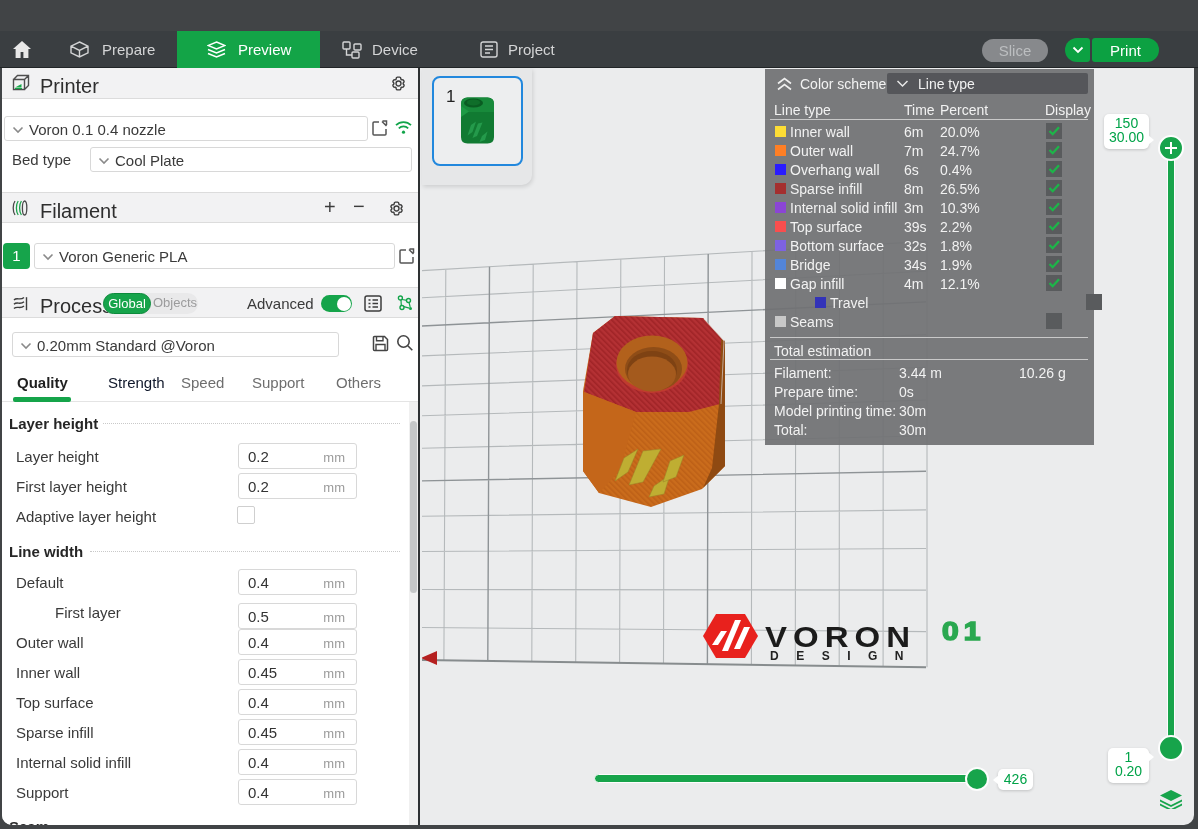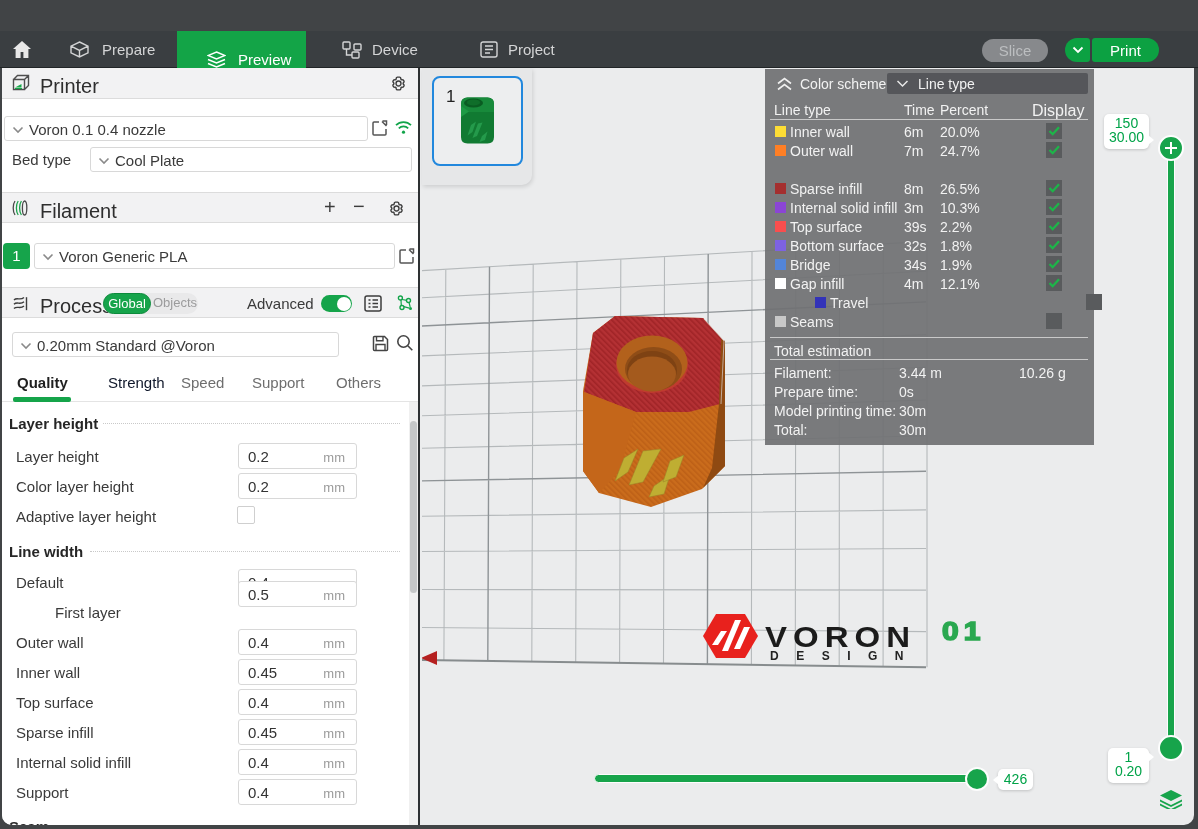--- a/index.html
+++ b/index.html
@@ -97,21 +97,21 @@
     <svg width="20" height="19" viewBox="0 0 20 19">
         <path d="M10 1L1 9h2.6v9h5v-6h2.8v6h5V9H19z" fill="#e8e8e8"></path>
       </svg>
   </div>
   <div class="tab" style="left:70px;">
     <svg width="19" height="17" viewBox="0 0 19 17">
         <path d="M9.5 1L18 5.2v6.6L9.5 16 1 11.8V5.2z M1 5.2l8.5 4.2L18 5.2 M9.5 9.4V16" stroke="#d4d5d6" stroke-width="1.4" fill="none"></path>
       </svg>
     <span style="margin-left:13px;">Prepare</span>
   </div>
-  <div class="tab tab-preview" style="left:177px;width:129px;padding-left:30px;align-items:flex-end;">
+  <div class="tab tab-preview" style="left:177px;width:143px;padding-left:30px;">
     <svg width="19" height="17" viewBox="0 0 19 17">
         <path d="M9.5 1L18 4.5 9.5 8 1 4.5z" fill="none" stroke="#fff" stroke-width="1.4"></path>
         <path d="M1 8.5L9.5 12 18 8.5 M1 12.5L9.5 16 18 12.5" fill="none" stroke="#fff" stroke-width="1.4"></path>
       </svg>
     <span style="margin-left:12px;">Preview</span>
   </div>
   <div class="tab" style="left:342px;">
     <svg width="20" height="18" viewBox="0 0 20 18">
         <rect x="1" y="1" width="7" height="7" rx="1" fill="none" stroke="#d4d5d6" stroke-width="1.4"></rect>
         <rect x="12" y="3" width="7" height="6" rx="1" fill="none" stroke="#d4d5d6" stroke-width="1.4"></rect>
@@ -251,36 +251,36 @@
       <div style="position:absolute;left:11px;top:23px;width:58px;height:5px;background:#15a44a;border-radius:2px;"></div>
     </div>
 
     <div class="gtitle" style="left:7px;top:347px;">Layer height</div>
     <div style="position:absolute;left:101px;top:355px;width:297px;height:0;border-top:1px dotted #c9c9c9;"></div>
     <div class="lbl15" style="left:14px;top:380px;">Layer height</div>
     <div class="prow-in" style="top:375px;">
         <div class="v">0.2</div>
         <div class="u">mm</div>
       </div>
-    <div class="lbl15" style="left:14px;top:410px;">Color layer height</div>
+    <div class="lbl15" style="left:14px;top:410px;">First layer height</div>
     <div class="prow-in" style="top:405px;">
         <div class="v">0.2</div>
         <div class="u">mm</div>
       </div>
     <div class="lbl15" style="left:14px;top:440px;">Adaptive layer height</div>
     <div style="position:absolute;left:235px;top:438px;width:18px;height:18px;border:1px solid #cfcfcf;border-radius:2px;background:#fff;"></div>
     <div class="gtitle" style="left:7px;top:475px;">Line width</div>
     <div style="position:absolute;left:88px;top:483px;width:310px;height:0;border-top:1px dotted #c9c9c9;"></div>
     <div class="lbl15" style="left:14px;top:506px;">Default</div>
     <div class="prow-in" style="top:501px;">
         <div class="v">0.4</div>
         <div class="u">mm</div>
       </div>
     <div class="lbl15" style="left:28px;top:536px;margin-left:25px;">First layer</div>
-    <div class="prow-in" style="top:513px;">
+    <div class="prow-in" style="top:535px;">
         <div class="v">0.5</div>
         <div class="u">mm</div>
       </div>
     <div class="lbl15" style="left:14px;top:566px;">Outer wall</div>
     <div class="prow-in" style="top:561px;">
         <div class="v">0.4</div>
         <div class="u">mm</div>
       </div>
     <div class="lbl15" style="left:14px;top:596px;">Inner wall</div>
     <div class="prow-in" style="top:591px;">
@@ -387,38 +387,49 @@
       <div style="position:absolute;left:35px;top:7px;font-size:14px;">Color scheme</div>
       <div style="position:absolute;left:122px;top:4px;width:201px;height:21px;background:#55565a;border-radius:2px;">
         <svg style="position:absolute;left:9px;top:7px;" width="13" height="8" viewBox="0 0 13 8">
             <path d="M1.5 1L6.5 6 11.5 1" fill="none" stroke="#e8e8e8" stroke-width="1.5"></path>
           </svg>
         <div style="position:absolute;left:31px;top:3px;font-size:14px;">Line type</div>
       </div>
       <div style="position:absolute;left:9px;top:33px;font-size:14px;">Line type</div>
       <div style="position:absolute;left:139px;top:33px;font-size:14px;">Time</div>
       <div style="position:absolute;left:175px;top:33px;font-size:14px;">Percent</div>
-      <div style="position:absolute;left:267px;top:33px;font-size:16px;">Display</div>
+      <div style="position:absolute;left:280px;top:33px;font-size:14px;">Display</div>
       <div style="position:absolute;left:5px;top:50px;width:318px;height:0;border-top:1px solid #c9c9c9;"></div>
       <div class="orow" style="top:53px;">
           <div class="sq" style="background:#fddd35;"></div>
           <div class="oname">Inner wall</div>
           <div class="otime">6m</div>
           <div class="opct">20.0%</div>
           <div class="ochk">
             <svg width="14" height="14" viewBox="0 0 14 14">
               <path d="M2.5 7l3.2 3.2 6.3-7" stroke="#1db549" stroke-width="2.3" fill="none"></path>
             </svg>
           </div>
         </div>
       <div class="orow" style="top:72px;">
           <div class="sq" style="background:#ff7f25;"></div>
           <div class="oname">Outer wall</div>
           <div class="otime">7m</div>
           <div class="opct">24.7%</div>
+          <div class="ochk">
+            <svg width="14" height="14" viewBox="0 0 14 14">
+              <path d="M2.5 7l3.2 3.2 6.3-7" stroke="#1db549" stroke-width="2.3" fill="none"></path>
+            </svg>
+          </div>
+        </div>
+      <div class="orow" style="top:91px;">
+          <div class="sq" style="background:#2a1cff;"></div>
+          <div class="oname">Overhang wall</div>
+          <div class="otime">6s</div>
+          <div class="opct">0.4%</div>
           <div class="ochk">
             <svg width="14" height="14" viewBox="0 0 14 14">
               <path d="M2.5 7l3.2 3.2 6.3-7" stroke="#1db549" stroke-width="2.3" fill="none"></path>
             </svg>
           </div>
         </div>
       <div class="orow" style="top:110px;">
           <div class="sq" style="background:#a42f2f;"></div>
           <div class="oname">Sparse infill</div>
           <div class="otime">8m</div>

